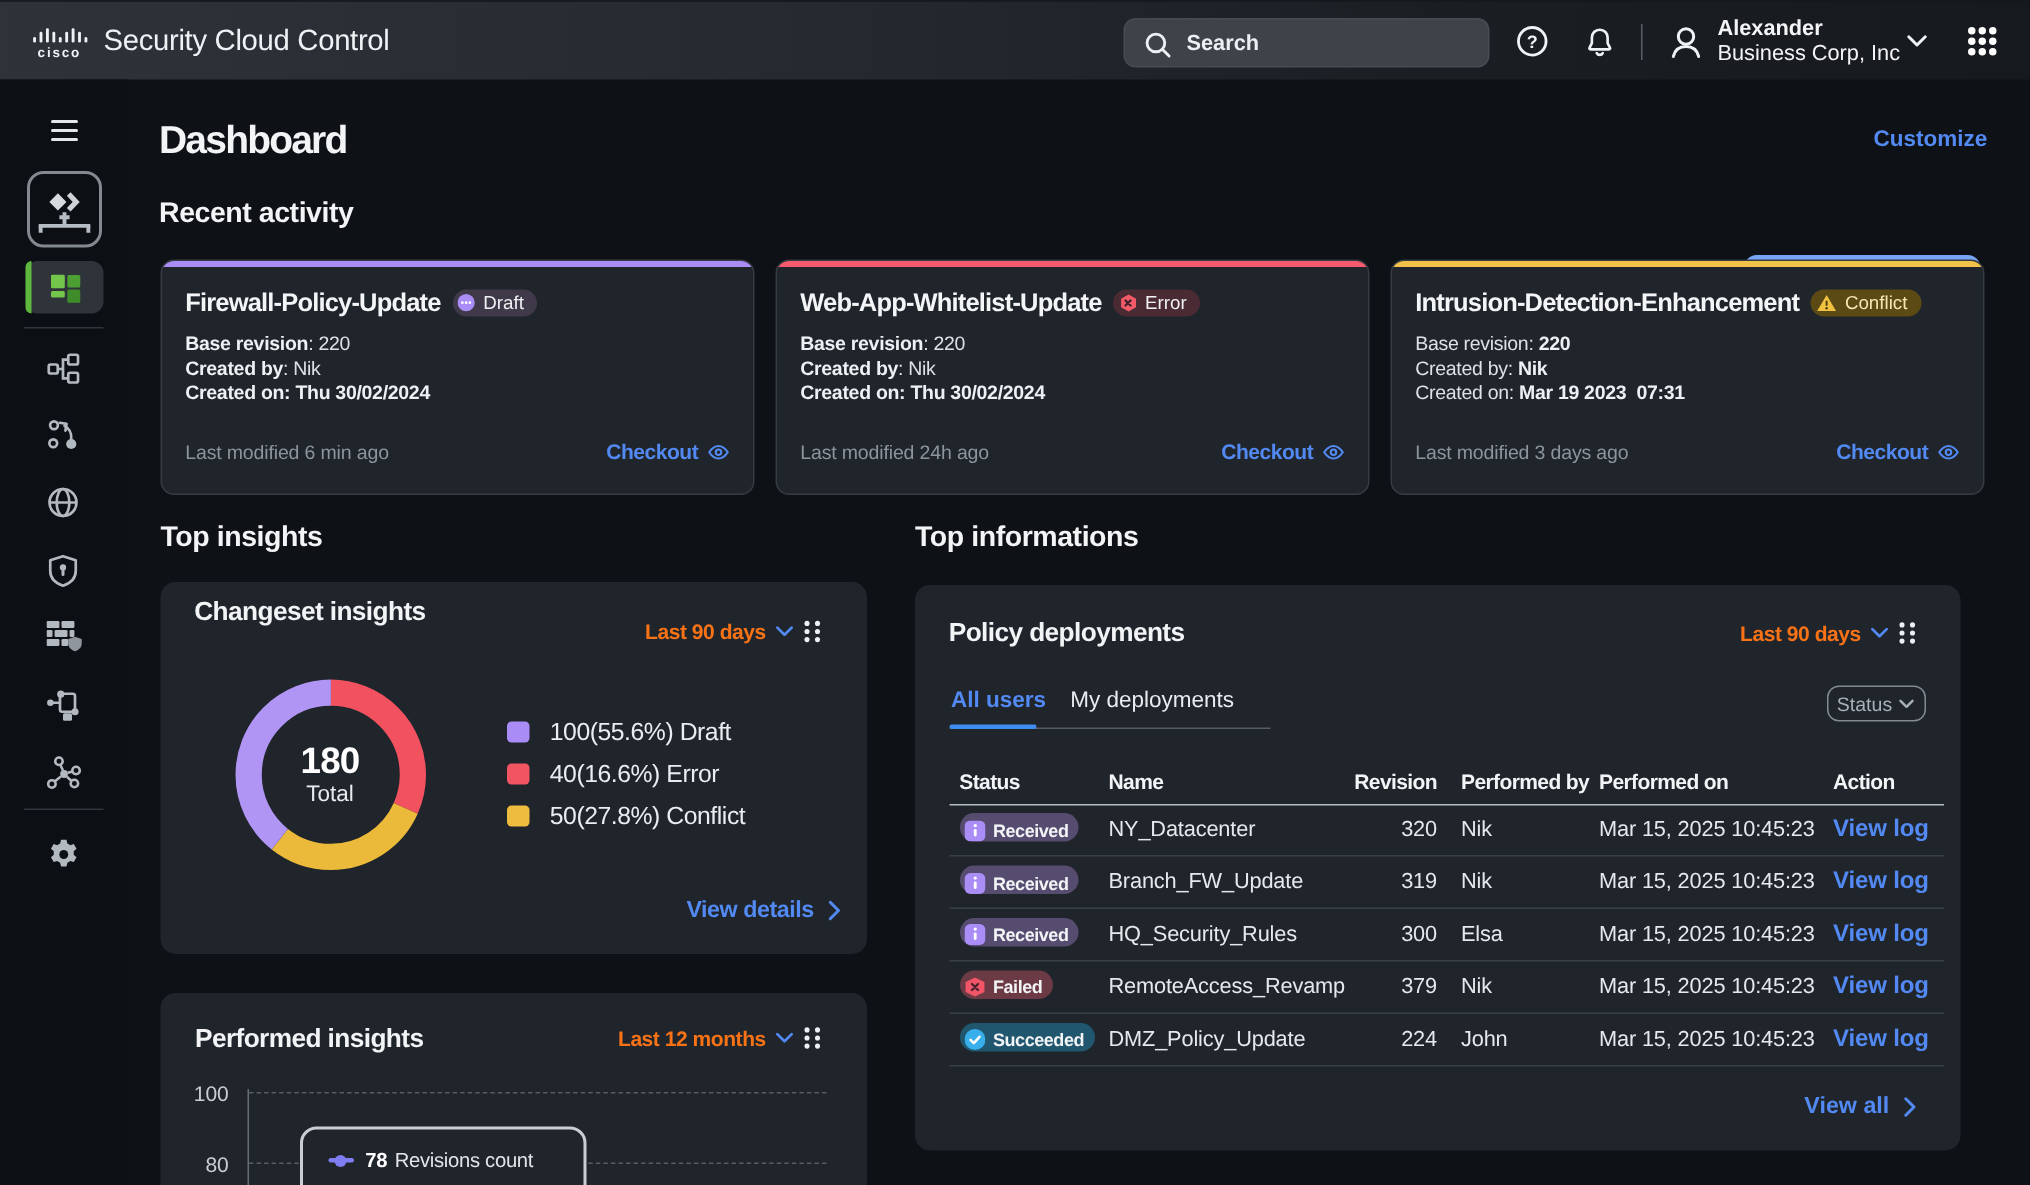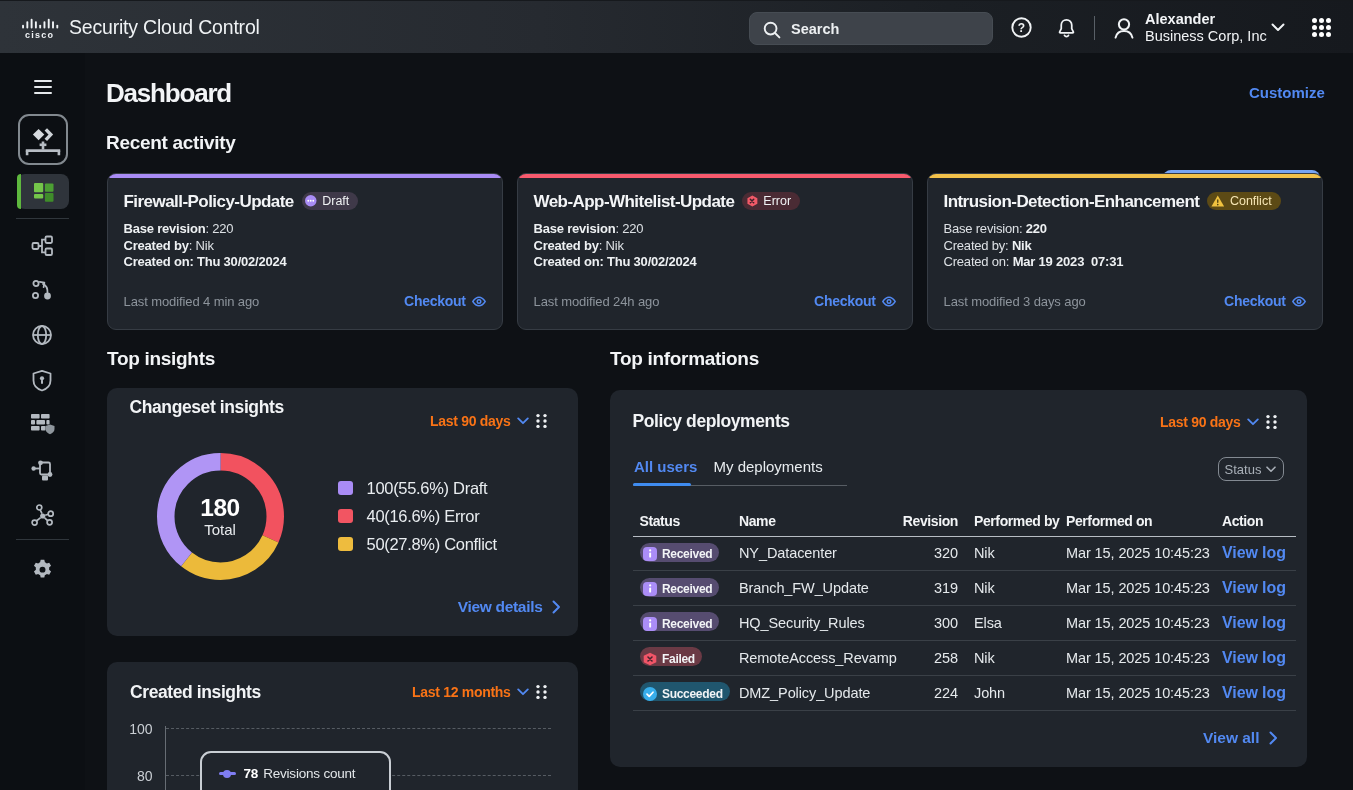--- a/index.html
+++ b/index.html
@@ -31,21 +31,21 @@
 #customize { position:absolute; left:1249px; top:84px; font-size:15px; }
 h2.sect { position:absolute; font-size:19px; color:#f2f4f6; letter-spacing:-0.3px; }
 #h-recent { left:106px; top:132px; }
 #h-insights { left:107px; top:348px; }
 #h-infos { left:610px; top:348px; }
 #btn-create { position:absolute; left:1163px; top:127px; width:157px; height:32px; background:#78a5f3; border-radius:8px; color:#192740; font-size:14.5px; font-weight:bold; text-align:center; line-height:32px;margin-top:43px; }
 #btn-create .plus { font-weight:normal; font-size:19px; vertical-align:-1.5px; margin-right:7px; }
 
 .rcard { position:absolute; top:173px; width:396px; height:157px; background:#20252c; border:1px solid #363c44; border-radius:9px; overflow:hidden; }
 .rcard .topbar { position:absolute; left:-1px; top:-1px; width:398px; height:5px; }
-.rcard h3 { position:absolute; left:16px; top:18px; font-size:17px; color:#f3f5f7; display:flex; align-items:flex-start; letter-spacing:-0.55px; }
+.rcard h3 { position:absolute; left:16px; top:18px; font-size:17px; color:#f3f5f7; display:flex; align-items:center; letter-spacing:-0.55px; }
 .badge { display:inline-flex; align-items:center; height:17.5px; border-radius:9px; padding:0 9px 0 3.5px; font-size:12.5px; font-weight:normal; color:#f0f2f4; margin-left:8px; letter-spacing:0; }
 .badge svg { margin-right:5.5px; }
 .rcard .meta { position:absolute; left:16px; top:47px; font-size:13px; color:#dde1e5; line-height:16.6px; letter-spacing:-0.2px; }
 .rcard .meta b { color:#eef1f3; }
 .rcard .lastmod { position:absolute; left:16px; top:120px; font-size:13px; color:#8d949c; letter-spacing:-0.1px; }
 .rcard .checkout { position:absolute; right:16px; top:119px; font-size:14px; letter-spacing:-0.3px; display:flex; align-items:center; }
 .rcard .checkout svg { margin-left:6px; }
 
 .icard { position:absolute; background:#20252c; border-radius:10px; }
 .icard .ctitle { position:absolute; font-size:17.5px; font-weight:bold; color:#f2f4f6; letter-spacing:-0.4px; }
@@ -265,21 +265,21 @@
   <h3>Firewall-Policy-Update
     <span class="badge" style="background:#3f3949">
       <svg width="11.5" height="11.5" viewBox="0 0 12 12">
           <circle cx="6" cy="6" r="6" fill="#a98cf5"></circle>
           <circle cx="3.4" cy="6" r="0.95" fill="#fff"></circle>
           <circle cx="6" cy="6" r="0.95" fill="#fff"></circle>
           <circle cx="8.6" cy="6" r="0.95" fill="#fff"></circle>
         </svg>Draft</span>
   </h3>
   <div class="meta"><b>Base revision</b>: 220<br><b>Created by</b>: Nik<br><b>Created on: Thu 30/02/2024</b></div>
-  <div class="lastmod">Last modified 4 min ago</div>
+  <div class="lastmod">Last modified 6 min ago</div>
   <div class="checkout bluelink">Checkout
     <svg width="14" height="11" viewBox="0 0 17 13" fill="none" stroke="#5289f2" stroke-width="1.7">
         <path d="M1 6.5c2.2-3.4 4.7-5.1 7.5-5.1s5.3 1.7 7.5 5.1c-2.2 3.4-4.7 5.1-7.5 5.1S3.2 9.9 1 6.5z"></path>
         <circle cx="8.5" cy="6.5" r="2.2"></circle>
       </svg>
   </div>
 </div>
 <div class="rcard" style="left:516.5px">
   <div class="topbar" style="background:#f85a6d"></div>
   <h3>Web-App-Whitelist-Update
@@ -351,21 +351,21 @@
     <div class="lrow"><span class="sq" style="background:#eebc3e"></span>50(27.8%) Conflict</div>
   </div>
   <div class="viewd bluelink">View details
     <svg class="chev-blue" width="9" height="14" viewBox="0 0 9 14" fill="none" stroke="#5289f2" stroke-width="2" stroke-linecap="round" stroke-linejoin="round">
         <path d="M1.5 1.5 7 7l-5.5 5.5"></path>
       </svg>
   </div>
 </div>
 
 <div class="icard" id="ri">
-  <div class="ctitle">Created insights</div>
+  <div class="ctitle">Performed insights</div>
   <div class="ctrl">
       <span class="lbl">Last 12 months</span>
     <svg width="12" height="8" viewBox="0 0 12 8" fill="none" stroke="#5289f2" stroke-width="1.8" stroke-linecap="round" stroke-linejoin="round">
         <path d="M1.2 1.4 6 6.2l4.8-4.8"></path>
       </svg>
     <svg class="dots6" width="13" height="16" viewBox="0 0 13 16" fill="#eef1f3">
         <circle cx="3" cy="2.6" r="1.7"></circle>
         <circle cx="10" cy="2.6" r="1.7"></circle>
         <circle cx="3" cy="8" r="1.7"></circle>
         <circle cx="10" cy="8" r="1.7"></circle>
@@ -458,21 +458,21 @@
         <div class="c4">Elsa</div>
         <div>Mar 15, 2025 10:45:23</div>
         <div class="vlog bluelink">View log</div>
     </div>
     <div class="prow pbody">
       <div><span class="tbadge" style="background:#6b3a45"><svg width="14" height="14" viewBox="0 0 14 14">
               <path d="M3.7.7h6.6L13.3 7l-3 6.3H3.7L.7 7z" fill="#f25568" transform="rotate(90 7 7)"></path>
               <path d="M5 5l4 4M9 5 5 9" stroke="#47242e" stroke-width="1.6" stroke-linecap="round"></path>
             </svg>Failed</span></div>
       <div>RemoteAccess_Revamp</div>
-        <div class="c3">258</div>
+        <div class="c3">379</div>
         <div class="c4">Nik</div>
         <div>Mar 15, 2025 10:45:23</div>
         <div class="vlog bluelink">View log</div>
     </div>
     <div class="prow pbody">
       <div><span class="tbadge" style="background:#20566e"><svg width="14" height="14" viewBox="0 0 14 14">
               <circle cx="7" cy="7" r="7" fill="#38aeeb"></circle>
               <path d="M4 7.2 6.2 9.4 10 5.2" fill="none" stroke="#fff" stroke-width="1.7" stroke-linecap="round" stroke-linejoin="round"></path>
             </svg>Succeeded</span></div>
       <div>DMZ_Policy_Update</div>

